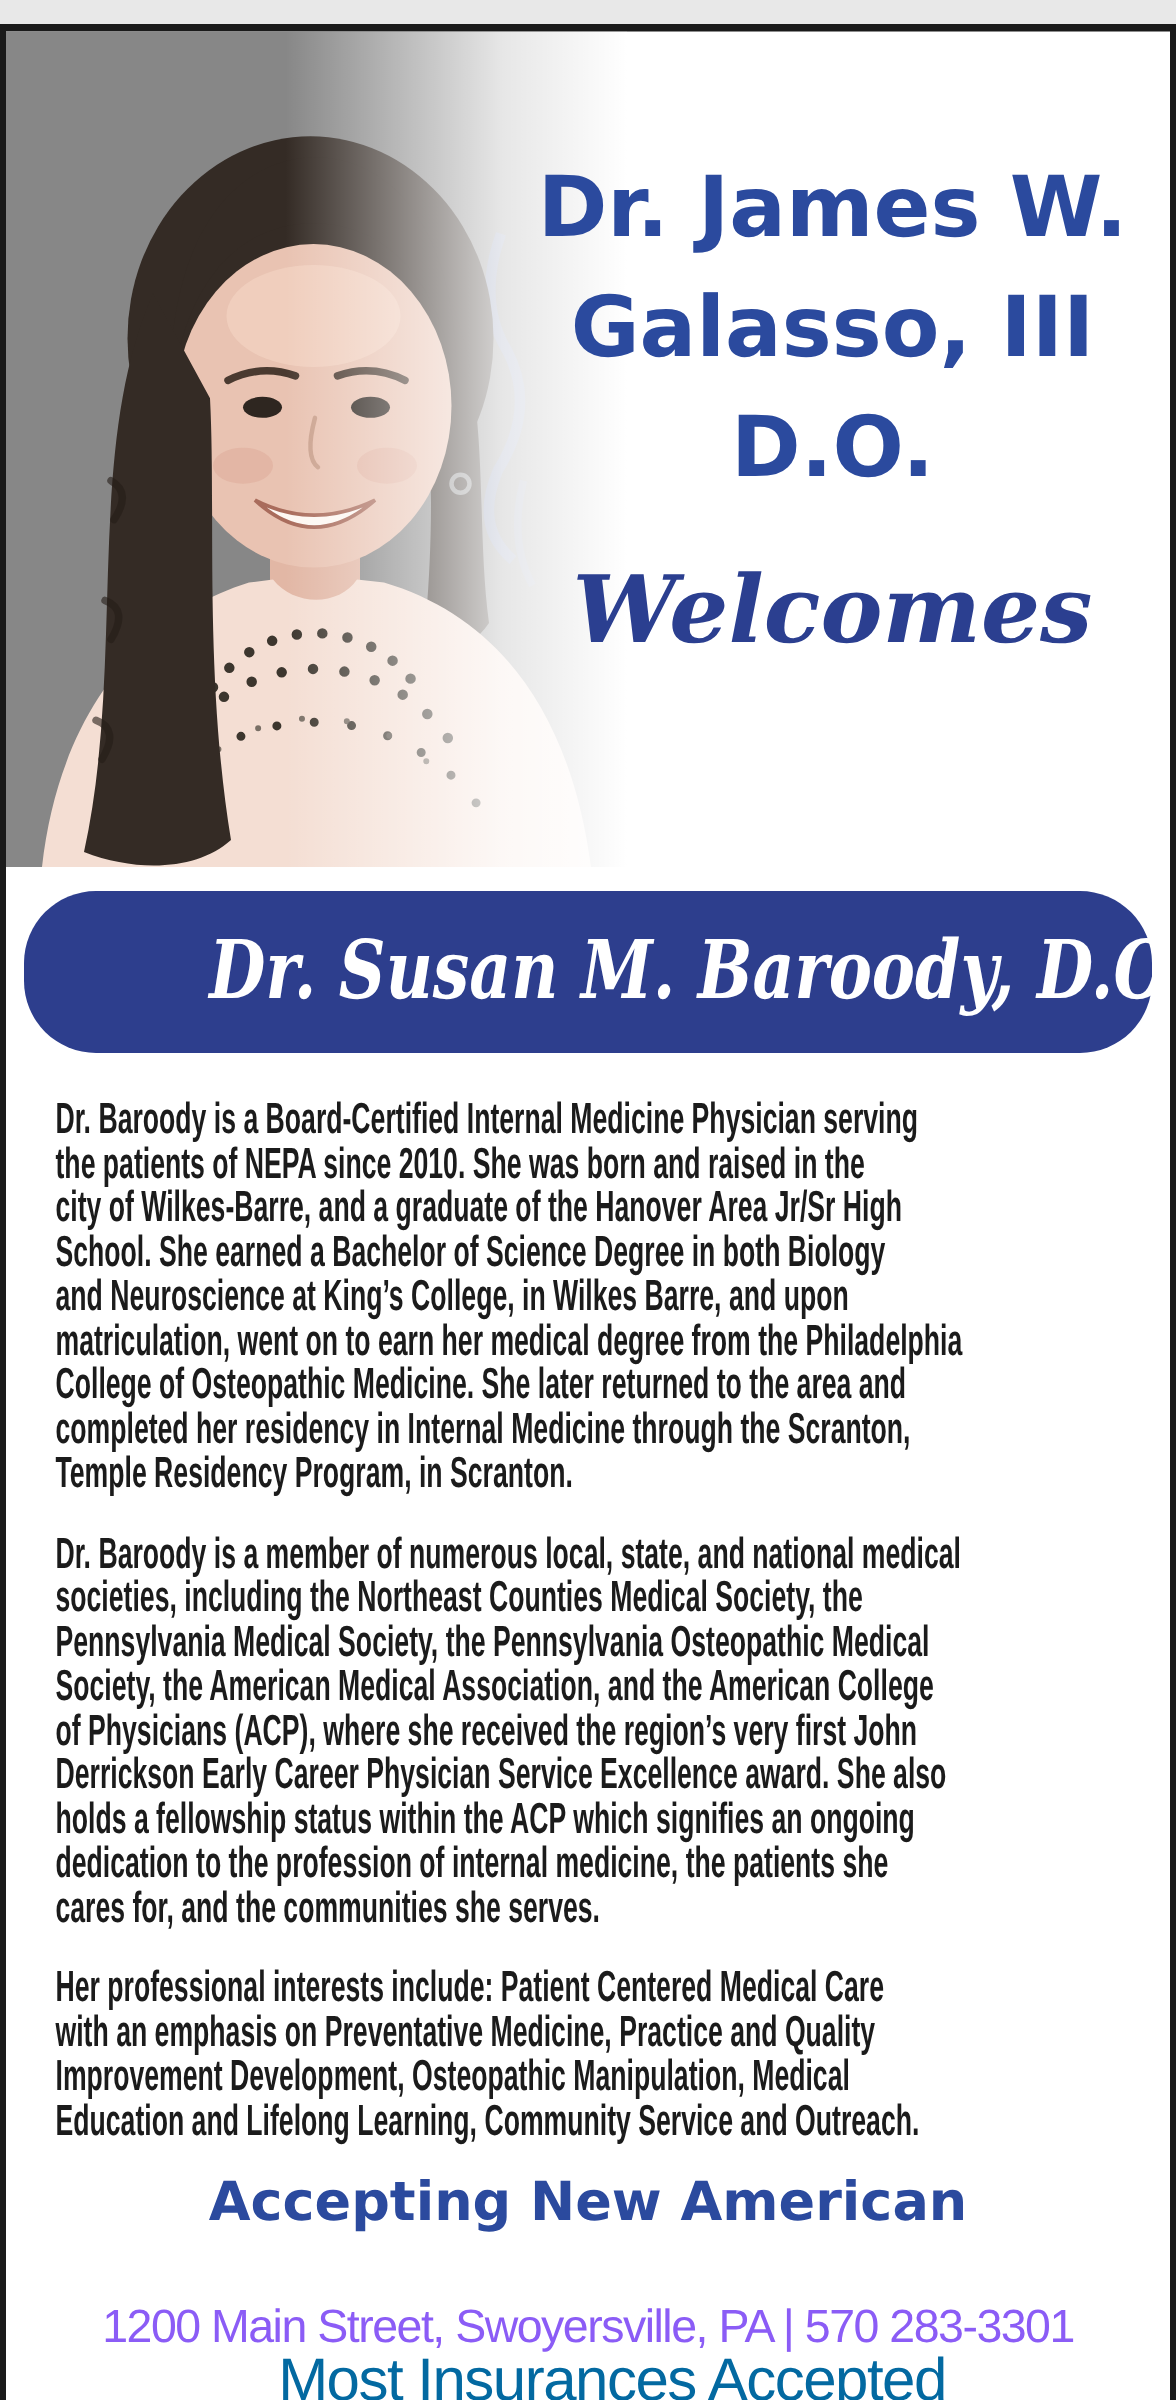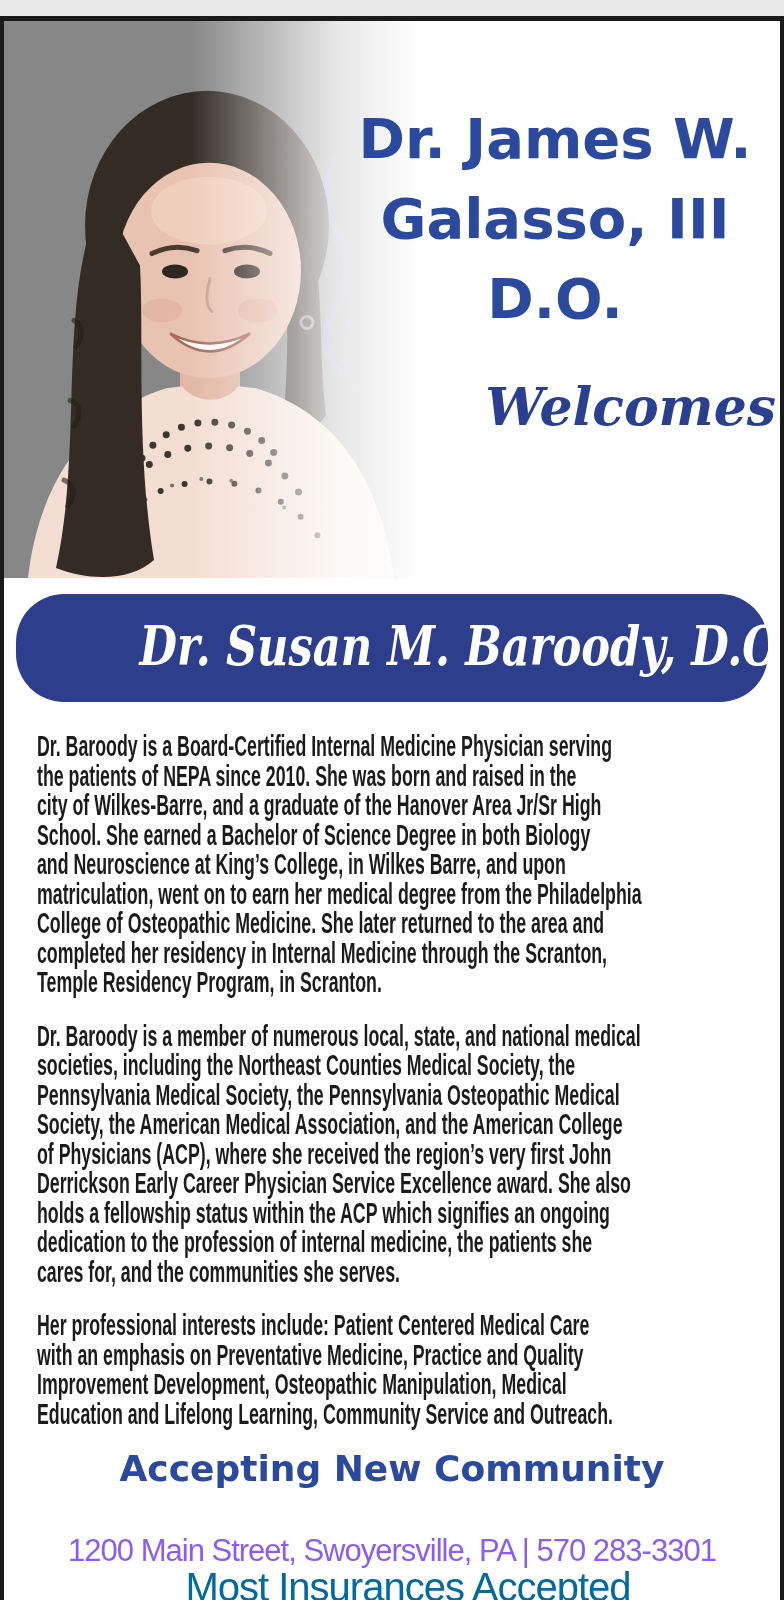--- a/index.html
+++ b/index.html
@@ -24,24 +24,24 @@
     text-align:center;
     font-family:"DejaVu Sans", sans-serif;
     font-weight:bold;
     font-size:56px; line-height:80px;
     color:#2b4a9e;
     white-space:pre-line;
     letter-spacing:0px;
   }
   .welcomes {
     position:absolute; left:330px; top:342px; width:442px;
-    text-align:right;
+    text-align:center;
     font-family:"DejaVu Serif", serif;
     font-style:italic; font-weight:bold;
-    font-size:52px; line-height:88px;
+    font-size:62px; line-height:88px;
     color:#2b3f90;
   }
   .banner {
     position:absolute; left:12px; top:573px;
     width:752px; height:108px;
     background:#2d3e8d;
     border-radius:48px;
   }
   .banner-text {
     width:900px; height:108px;
@@ -178,20 +178,20 @@
 holds a fellowship status within the ACP which signifies an ongoing
 dedication to the profession of internal medicine, the patients she
 cares for, and the communities she serves.</p>
     <p>Her professional interests include: Patient Centered Medical Care
 with an emphasis on Preventative Medicine, Practice and Quality
 Improvement Development, Osteopathic Manipulation, Medical
 Education and Lifelong Learning, Community Service and Outreach.</p>
   </div>
 
   <div class="accepting">
-    <div>Accepting New Community</div>
+    <div>Accepting New American</div>
   </div>
 
   <div class="address">1200 Main Street, Swoyersville, PA | 570 283-3301</div>
 
   <div class="insurance">Most Insurances Accepted</div>
 
 </div>
 
 </body></html>

